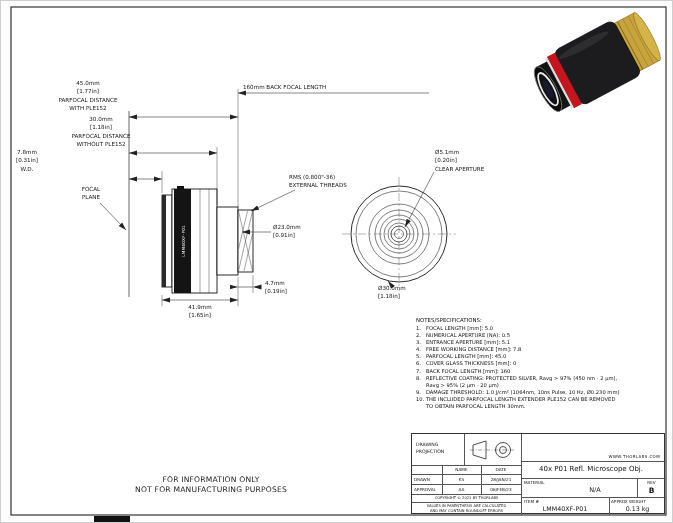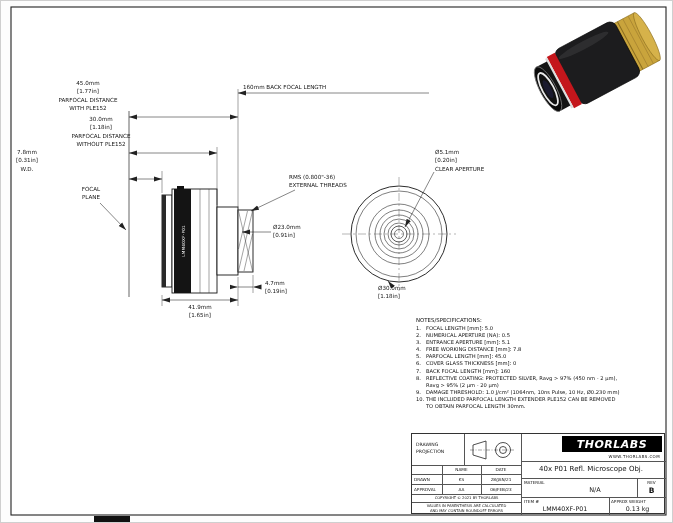--- a/index.html
+++ b/index.html
@@ -178,20 +178,22 @@
     <div class="nl">7.   BACK FOCAL LENGTH [mm]: 160</div>
     <div class="nl">8.   REFLECTIVE COATING: PROTECTED SILVER, Ravg &gt; 97% (450 nm - 2 µm),</div>
     <div class="nl">      Ravg &gt; 95% (2 µm - 20 µm)</div>
     <div class="nl">9.   DAMAGE THRESHOLD: 1.0 J/cm² (1064nm, 10ns Pulse, 10 Hz, Ø0.230 mm)</div>
     <div class="nl">10. THE INCLUDED PARFOCAL LENGTH EXTENDER PLE152 CAN BE REMOVED</div>
     <div class="nl">      TO OBTAIN PARFOCAL LENGTH 30mm.</div>
   </div>
 
   
   <div class="wm">
+    <div>FOR INFORMATION ONLY</div>
+    <div>NOT FOR MANUFACTURING PURPOSES</div>
   </div>
 
   
   <div class="tb">
 
     <div class="hl" style="left:0;top:31px;width:109px"></div>
     <div class="hl" style="left:0;top:40px;width:109px"></div>
     <div class="hl" style="left:0;top:50px;width:109px"></div>
     <div class="hl" style="left:0;top:60px;width:109px"></div>
     <div class="hl" style="left:0;top:68px;width:109px"></div>
@@ -219,21 +221,20 @@
     <div class="lbl f42" style="left:2px;top:42.5px">DRAWN</div>
     <div class="lbl f42 ctr" style="left:30px;top:42.5px;width:39px">KS</div>
     <div class="lbl f42 ctr" style="left:69px;top:42.5px;width:40px">28/JAN/21</div>
     <div class="lbl f42" style="left:2px;top:52.5px">APPROVAL</div>
     <div class="lbl f42 ctr" style="left:30px;top:52.5px;width:39px">AA</div>
     <div class="lbl f42 ctr" style="left:69px;top:52.5px;width:40px">06/FEB/23</div>
     <div class="lbl f37 ctr" style="left:0;top:61.5px;width:109px">COPYRIGHT © 2021 BY THORLABS</div>
     <div class="lbl f37 ctr" style="left:0;top:70px;width:109px">VALUES IN PARENTHESIS ARE CALCULATED</div>
     <div class="lbl f37 ctr" style="left:0;top:75px;width:109px">AND MAY CONTAIN ROUNDOFF ERRORS</div>
 
-    <div class="logo">THORLABS</div>
     <div class="site">WWW.THORLABS.COM</div>
     <div class="lbl f7 ctr" style="left:107px;top:31px;width:144px">40x P01 Refl. Microscope Obj.</div>
 
     <div class="lbl f42" style="left:112px;top:45.5px">MATERIAL</div>
     <div class="lbl f65 ctr" style="left:126px;top:52px;width:114px">N/A</div>
     <div class="lbl f42 ctr" style="left:226px;top:45.5px;width:27px">REV</div>
     <div class="lbl f75 ctr" style="left:226px;top:51.5px;width:27px">B</div>
 
     <div class="lbl f42" style="left:112px;top:64.5px">ITEM #</div>
     <div class="lbl f63 ctr" style="left:110px;top:70.5px;width:86px">LMM40XF-P01</div>

